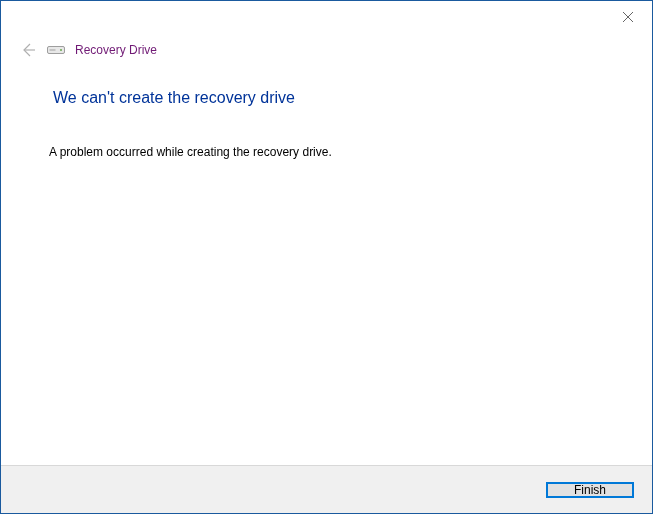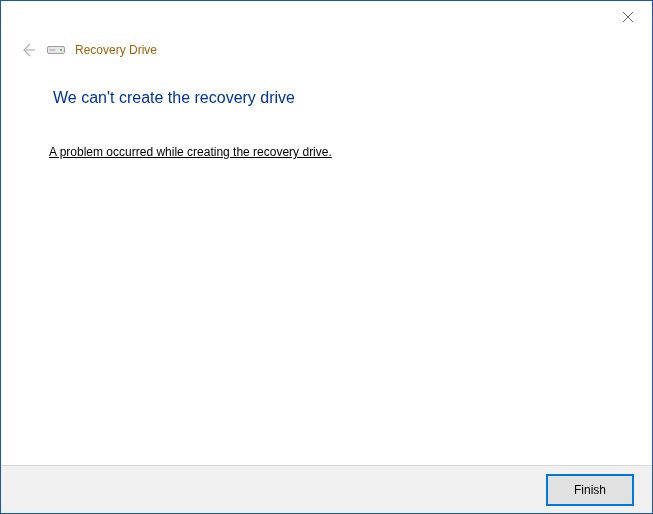--- a/index.html
+++ b/index.html
@@ -53,55 +53,54 @@
     }
     .drive-icon {
       display: inline-flex;
       align-items: center;
       justify-content: center;
       width: 18px;
       height: 12px;
     }
     .title-label {
       font-size: 12px;
-      color: #a16207;
+      color: #701a75;
     }
     .main-heading {
       position: absolute;
       top: 88px;
       left: 40px;
       font-size: 16px;
       font-weight: 400;
       color: #003399;
       margin-left: 12px;
     }
     .body-text {
       position: absolute;
       top: 144px;
       left: 48px;
       font-size: 12px;
       color: #000;
-      text-decoration: underline;
     }
     .footer {
       position: absolute;
       bottom: 0;
       left: 0;
       right: 0;
       height: 48px;
       background: #f0f0f0;
       border-top: 1px solid #d8d8d8;
       display: flex;
       align-items: center;
       justify-content: flex-end;
       padding-right: 18px;
     }
     .finish-btn {
       width: 88px;
-      height: 32px;
+      height: 16px;
       background: #e1e1e1;
       border: 2px solid #0078d7;
       font-size: 12px;
       font-family: inherit;
       cursor: pointer;
       display: flex;
       align-items: center;
       justify-content: center;
       color: #000;
     }

